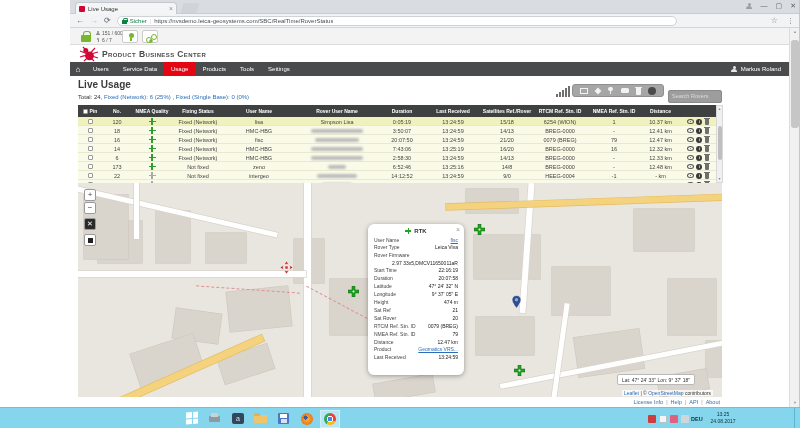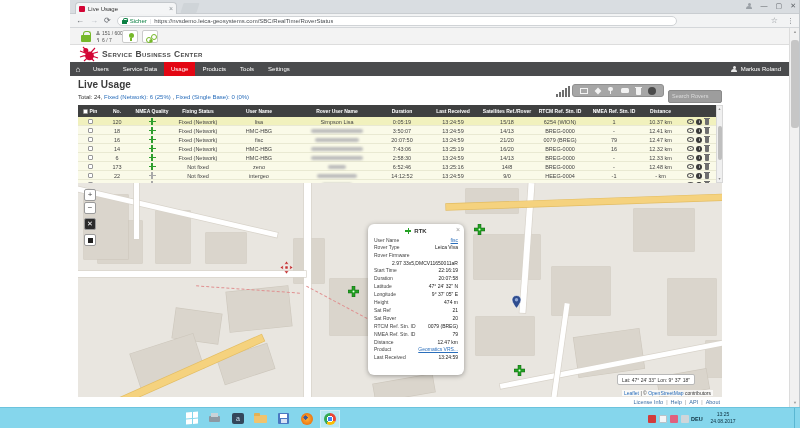--- a/index.html
+++ b/index.html
@@ -235,21 +235,21 @@
           <path d="M6 15 Q9 12 11 11"></path>
         <path d="M17 2 Q14 5 12 8"></path>
           <path d="M20 6 Q15 7 12 9"></path>
           <path d="M20 12 Q15 10 12 10"></path>
           <path d="M16 15 Q13 12 12 11"></path>
       </g>
       <circle cx="11.5" cy="9.8" r="4.4" fill="#d30535"></circle>
       <circle cx="7.8" cy="4.6" r="2.5" fill="#d30535"></circle>
     </svg>
   </span>
-  <span id="brand">Service Business Center</span>
+  <span id="brand">Product Business Center</span>
 </div>
 
 <div class="abs" id="navbar">
   <span class="home">⌂</span>
   <span style="display:flex">
       <span class="nav-item">Users</span>
       <span class="nav-item">Service Data</span>
       <span class="nav-item active">Usage</span>
       <span class="nav-item">Products</span>
       <span class="nav-item">Tools</span>

